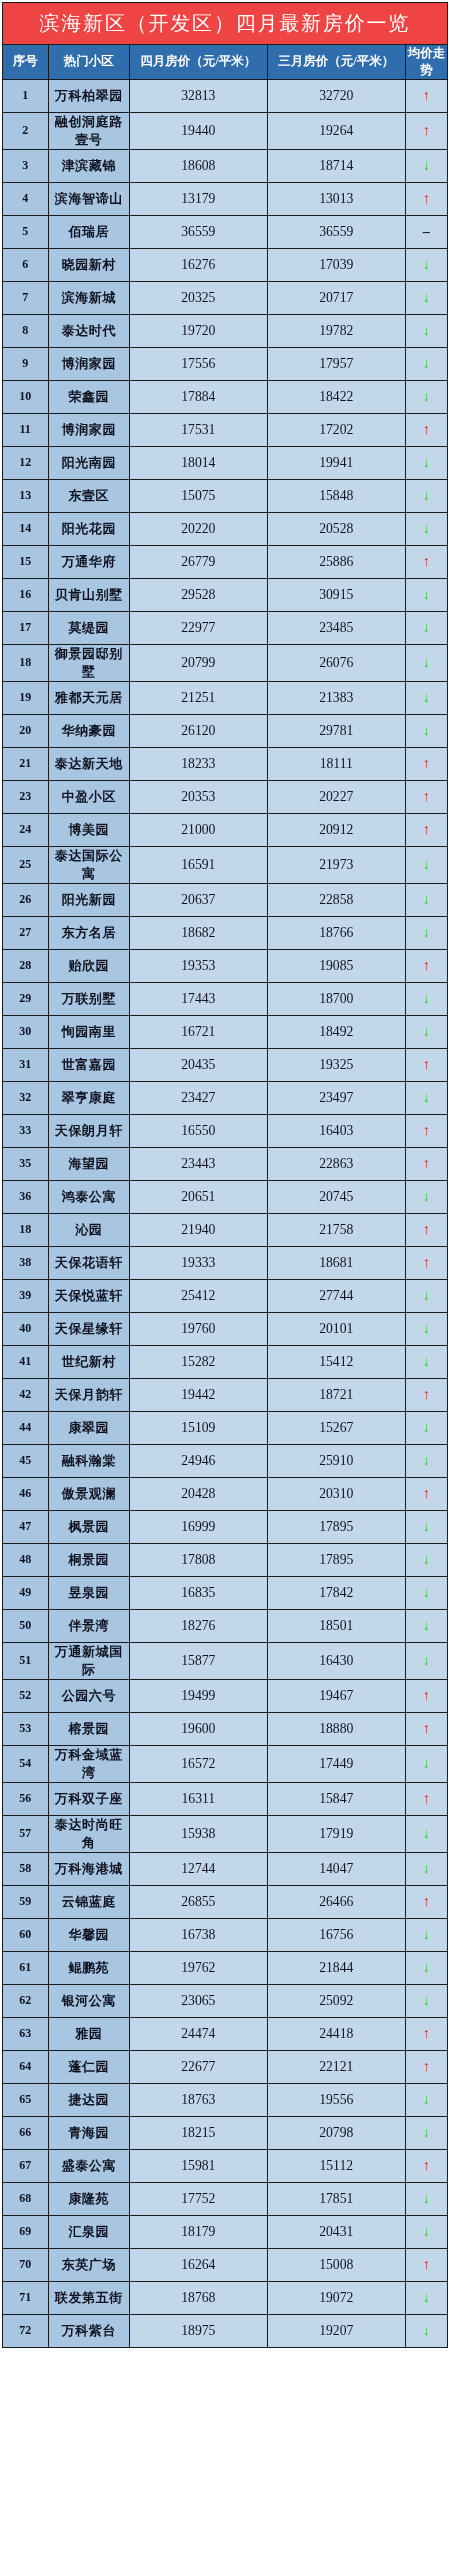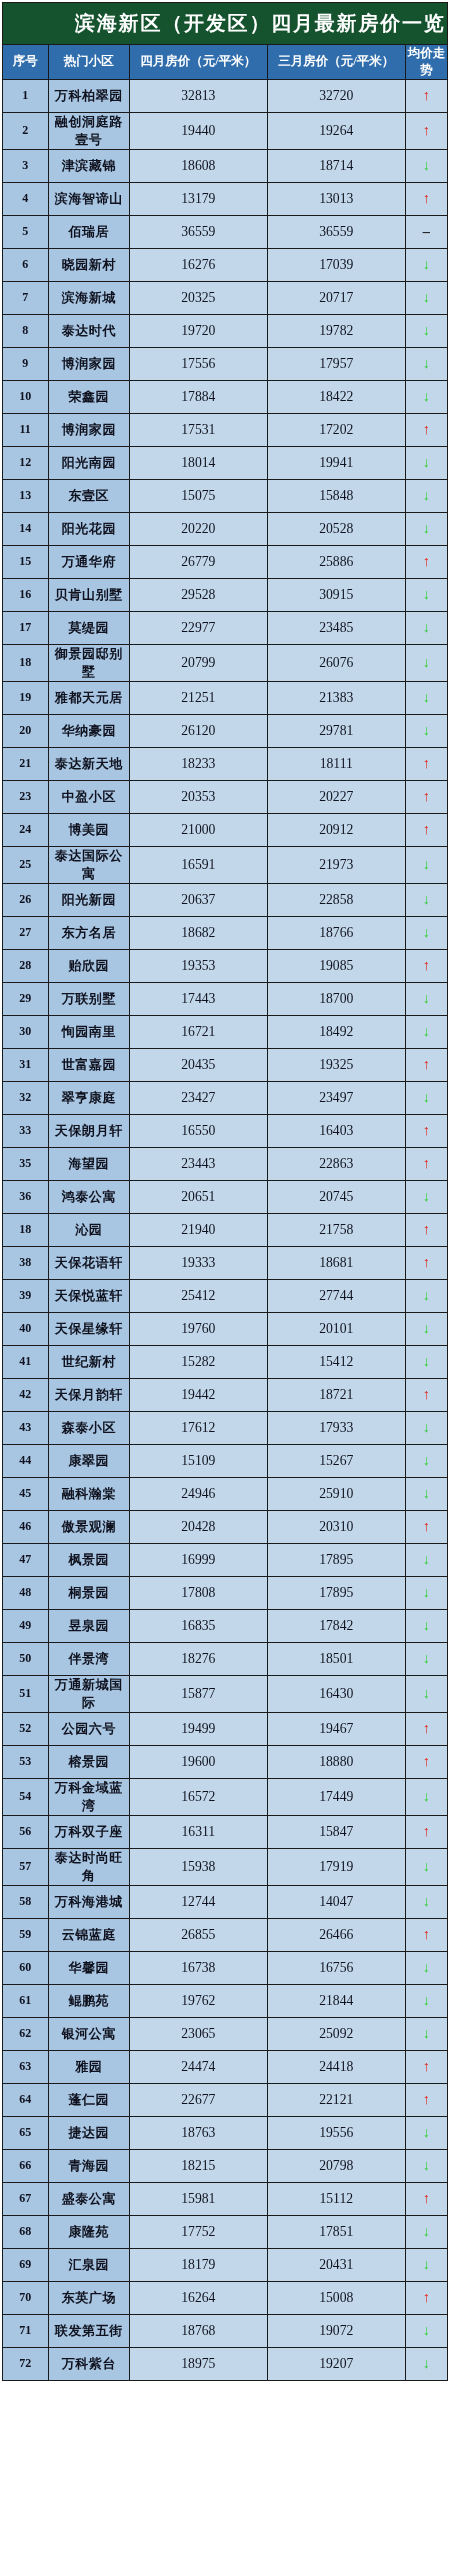--- a/index.html
+++ b/index.html
@@ -22,27 +22,26 @@
     overflow:hidden;
     padding:0 1.2px;
   }
   .col-no    { width:45px;  }
   .col-name  { width:80px; }
   .col-apr   { width:135px; }
   .col-mar   { width:136px; }
   .col-trend { width:41px;  }
 
   .title-cell {
-    background:#14532d;
+    background:#ef4444;
     color:#ffffff;
     height:41px;
     font-size:20px;
-    font-weight:bold;
+    font-weight:normal;
     letter-spacing:1.8px;
-    text-align:right;
   }
   .header-cell {
     background:#2f6dac;
     color:#ffffff;
     height:33px;
     font-size:12.5px;
     font-weight:bold;
   }
   td { height:32px; color:#10131f; }
   .label-cell { background:#a8c5e2; }
@@ -434,29 +433,20 @@
         <tr>
     <td class="label-cell no-cell">42</td>
     <td class="label-cell name-cell">天保月韵轩</td>
     <td class="value-cell price-cell">19442</td>
     <td class="value-cell price-cell">18721</td>
     <td class="value-cell trend-cell">
       <span class="trend-up">↑</span>
     </td>
   </tr>
         <tr>
-    <td class="label-cell no-cell">43</td>
-    <td class="label-cell name-cell">森泰小区</td>
-    <td class="value-cell price-cell">17612</td>
-    <td class="value-cell price-cell">17933</td>
-    <td class="value-cell trend-cell">
-      <span class="trend-down">↓</span>
-    </td>
-  </tr>
-        <tr>
     <td class="label-cell no-cell">44</td>
     <td class="label-cell name-cell">康翠园</td>
     <td class="value-cell price-cell">15109</td>
     <td class="value-cell price-cell">15267</td>
     <td class="value-cell trend-cell">
       <span class="trend-down">↓</span>
     </td>
   </tr>
         <tr>
     <td class="label-cell no-cell">45</td>

